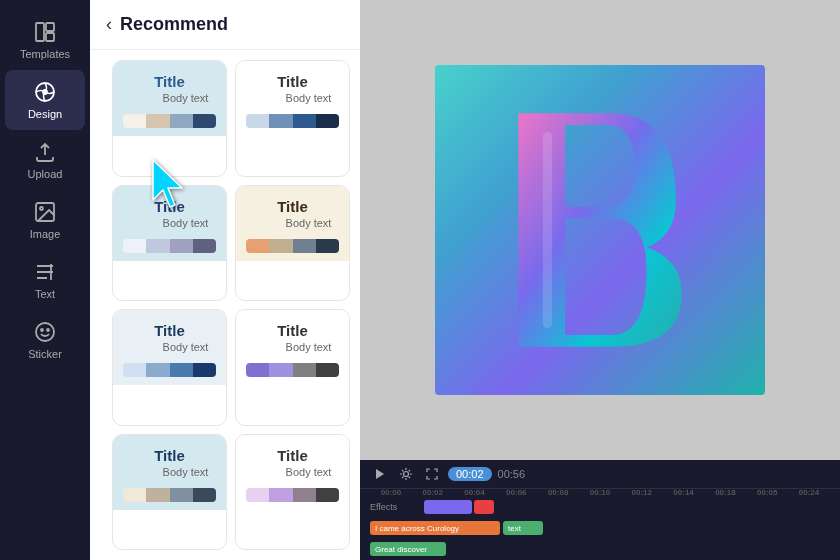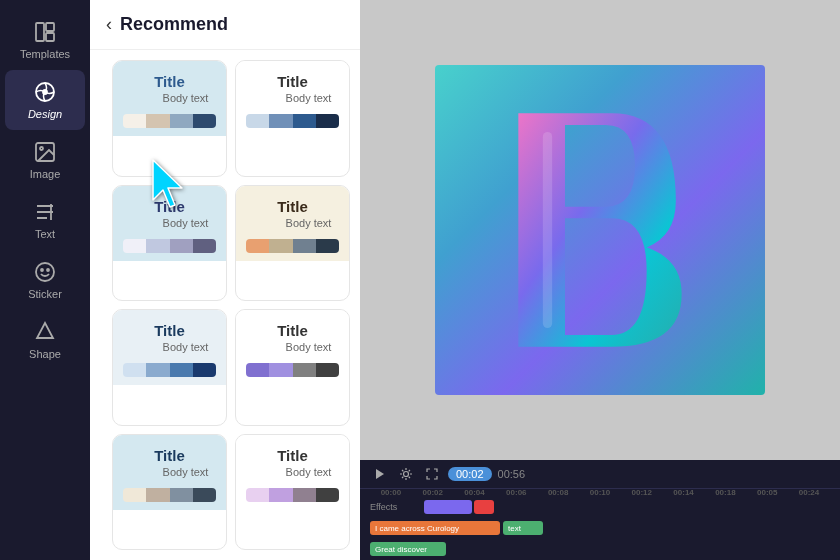--- a/index.html
+++ b/index.html
@@ -41,21 +41,20 @@
       cursor: pointer;
       border-radius: 8px;
       color: #aaa;
       font-size: 11px;
       gap: 4px;
     }
 
     .sidebar-item.active {
       background: #2d2d4e;
       color: #fff;
-      font-style: italic;
     }
 
     .sidebar-icon {
       width: 24px;
       height: 24px;
       display: flex;
       align-items: center;
       justify-content: center;
     }
 
@@ -328,20 +327,29 @@
         <svg viewBox="0 0 24 24" fill="none" stroke="#fff" stroke-width="1.8">
           <circle cx="12" cy="12" r="9"></circle>
           <path d="M12 3 Q15 8 12 12 Q9 16 12 21" stroke="#fff" stroke-width="1.5"></path>
           <path d="M3 12 Q8 9 12 12 Q16 15 21 12" stroke="#fff" stroke-width="1.5"></path>
           <circle cx="12" cy="12" r="2" fill="#fff"></circle>
         </svg>
       </div>
       <span style="color:#fff">Design</span>
     </div>
 
+    <div class="sidebar-item">
+      <div class="sidebar-icon">
+        <svg viewBox="0 0 24 24" fill="none" stroke="#aaa" stroke-width="1.8">
+          <path d="M12 15V4M8 8l4-4 4 4"></path>
+          <path d="M4 17v2a2 2 0 002 2h12a2 2 0 002-2v-2"></path>
+        </svg>
+      </div>
+      <span>Upload</span>
+    </div>
 
     <div class="sidebar-item">
       <div class="sidebar-icon">
         <svg viewBox="0 0 24 24" fill="none" stroke="#aaa" stroke-width="1.8">
           <rect x="3" y="3" width="18" height="18" rx="2"></rect>
           <circle cx="8.5" cy="8.5" r="1.5"></circle>
           <path d="M21 15l-5-5L5 21"></path>
         </svg>
       </div>
       <span>Image</span>
@@ -362,28 +370,20 @@
         <svg viewBox="0 0 24 24" fill="none" stroke="#aaa" stroke-width="1.8">
           <circle cx="12" cy="12" r="9"></circle>
           <path d="M8 14s1.5 2 4 2 4-2 4-2"></path>
           <circle cx="9" cy="10" r="1" fill="#aaa"></circle>
           <circle cx="15" cy="10" r="1" fill="#aaa"></circle>
         </svg>
       </div>
       <span>Sticker</span>
     </div>
 
-    <div class="sidebar-item">
-      <div class="sidebar-icon">
-        <svg viewBox="0 0 24 24" fill="none" stroke="#aaa" stroke-width="1.8">
-          <path d="M12 3l8 15H4L12 3z"></path>
-        </svg>
-      </div>
-      <span>Shape</span>
-    </div>
   </div>
 
   <div class="panel">
     <div class="panel-header">
       <span class="panel-header-back">‹</span>
       <span class="panel-header-title">Recommend</span>
     </div>
     <div class="panel-grid" id="template-grid">
     <div class="template-card">
           <div class="template-card-content" style="background: rgb(212, 232, 240);">

